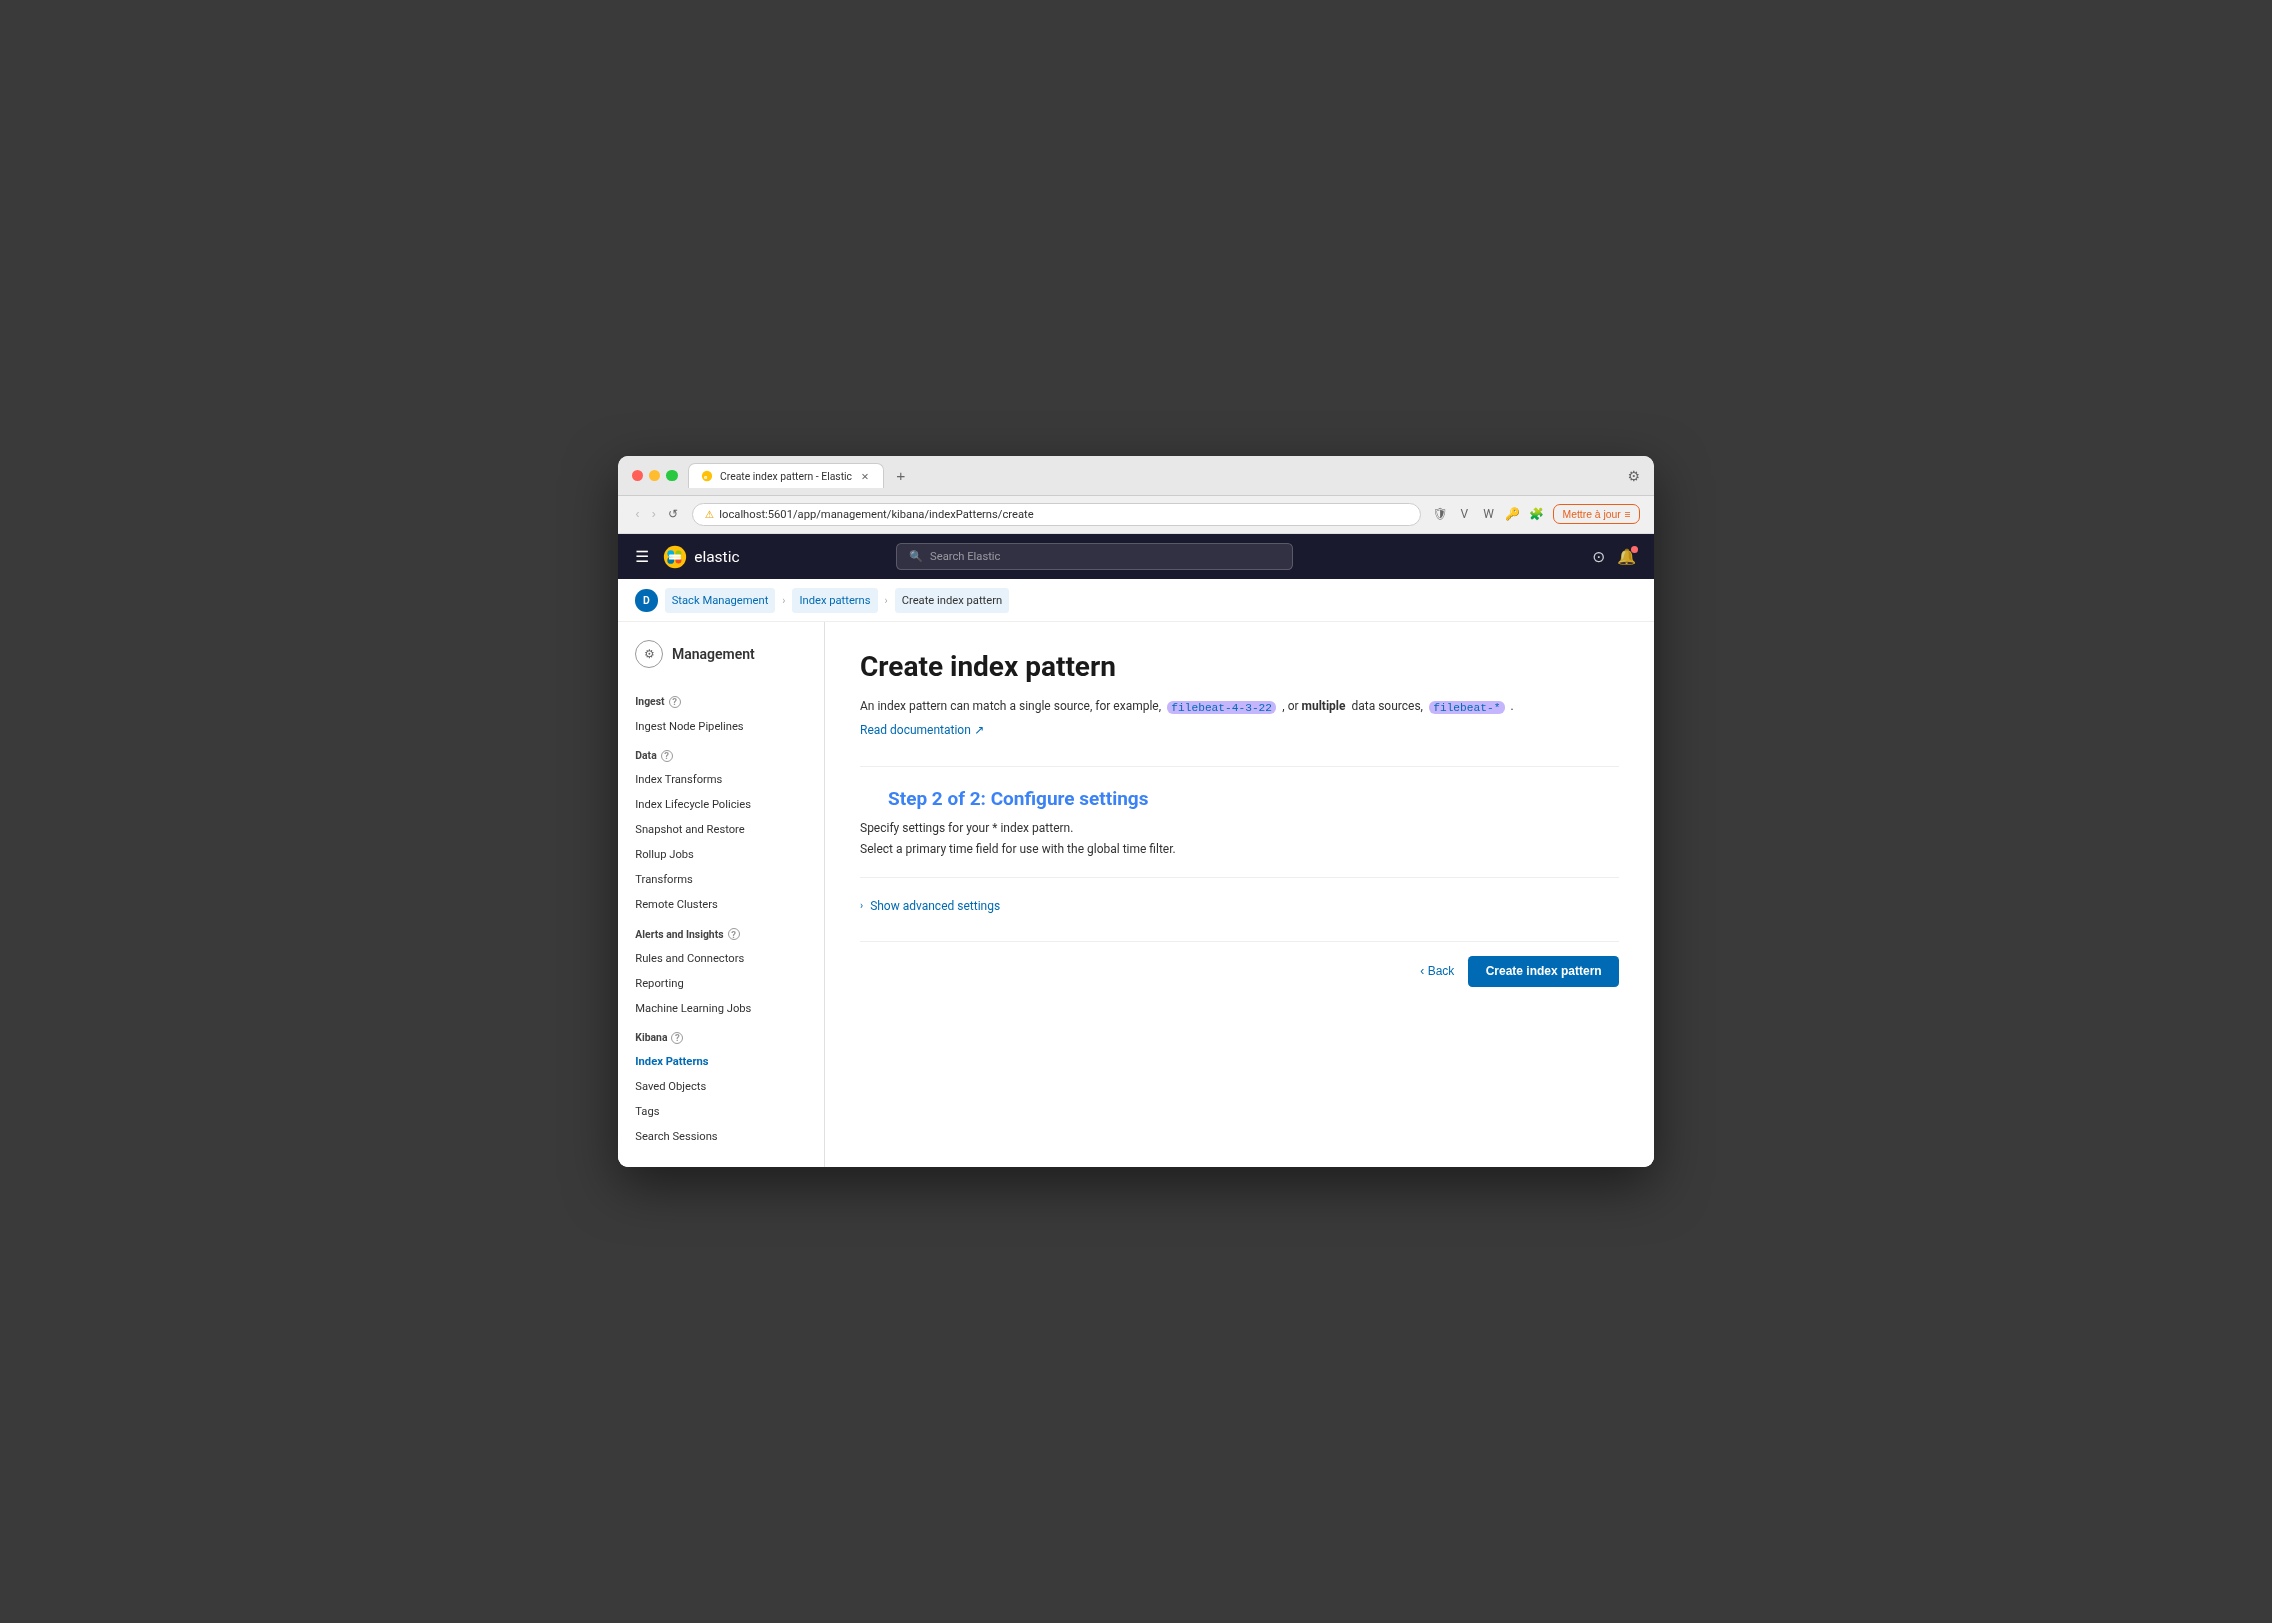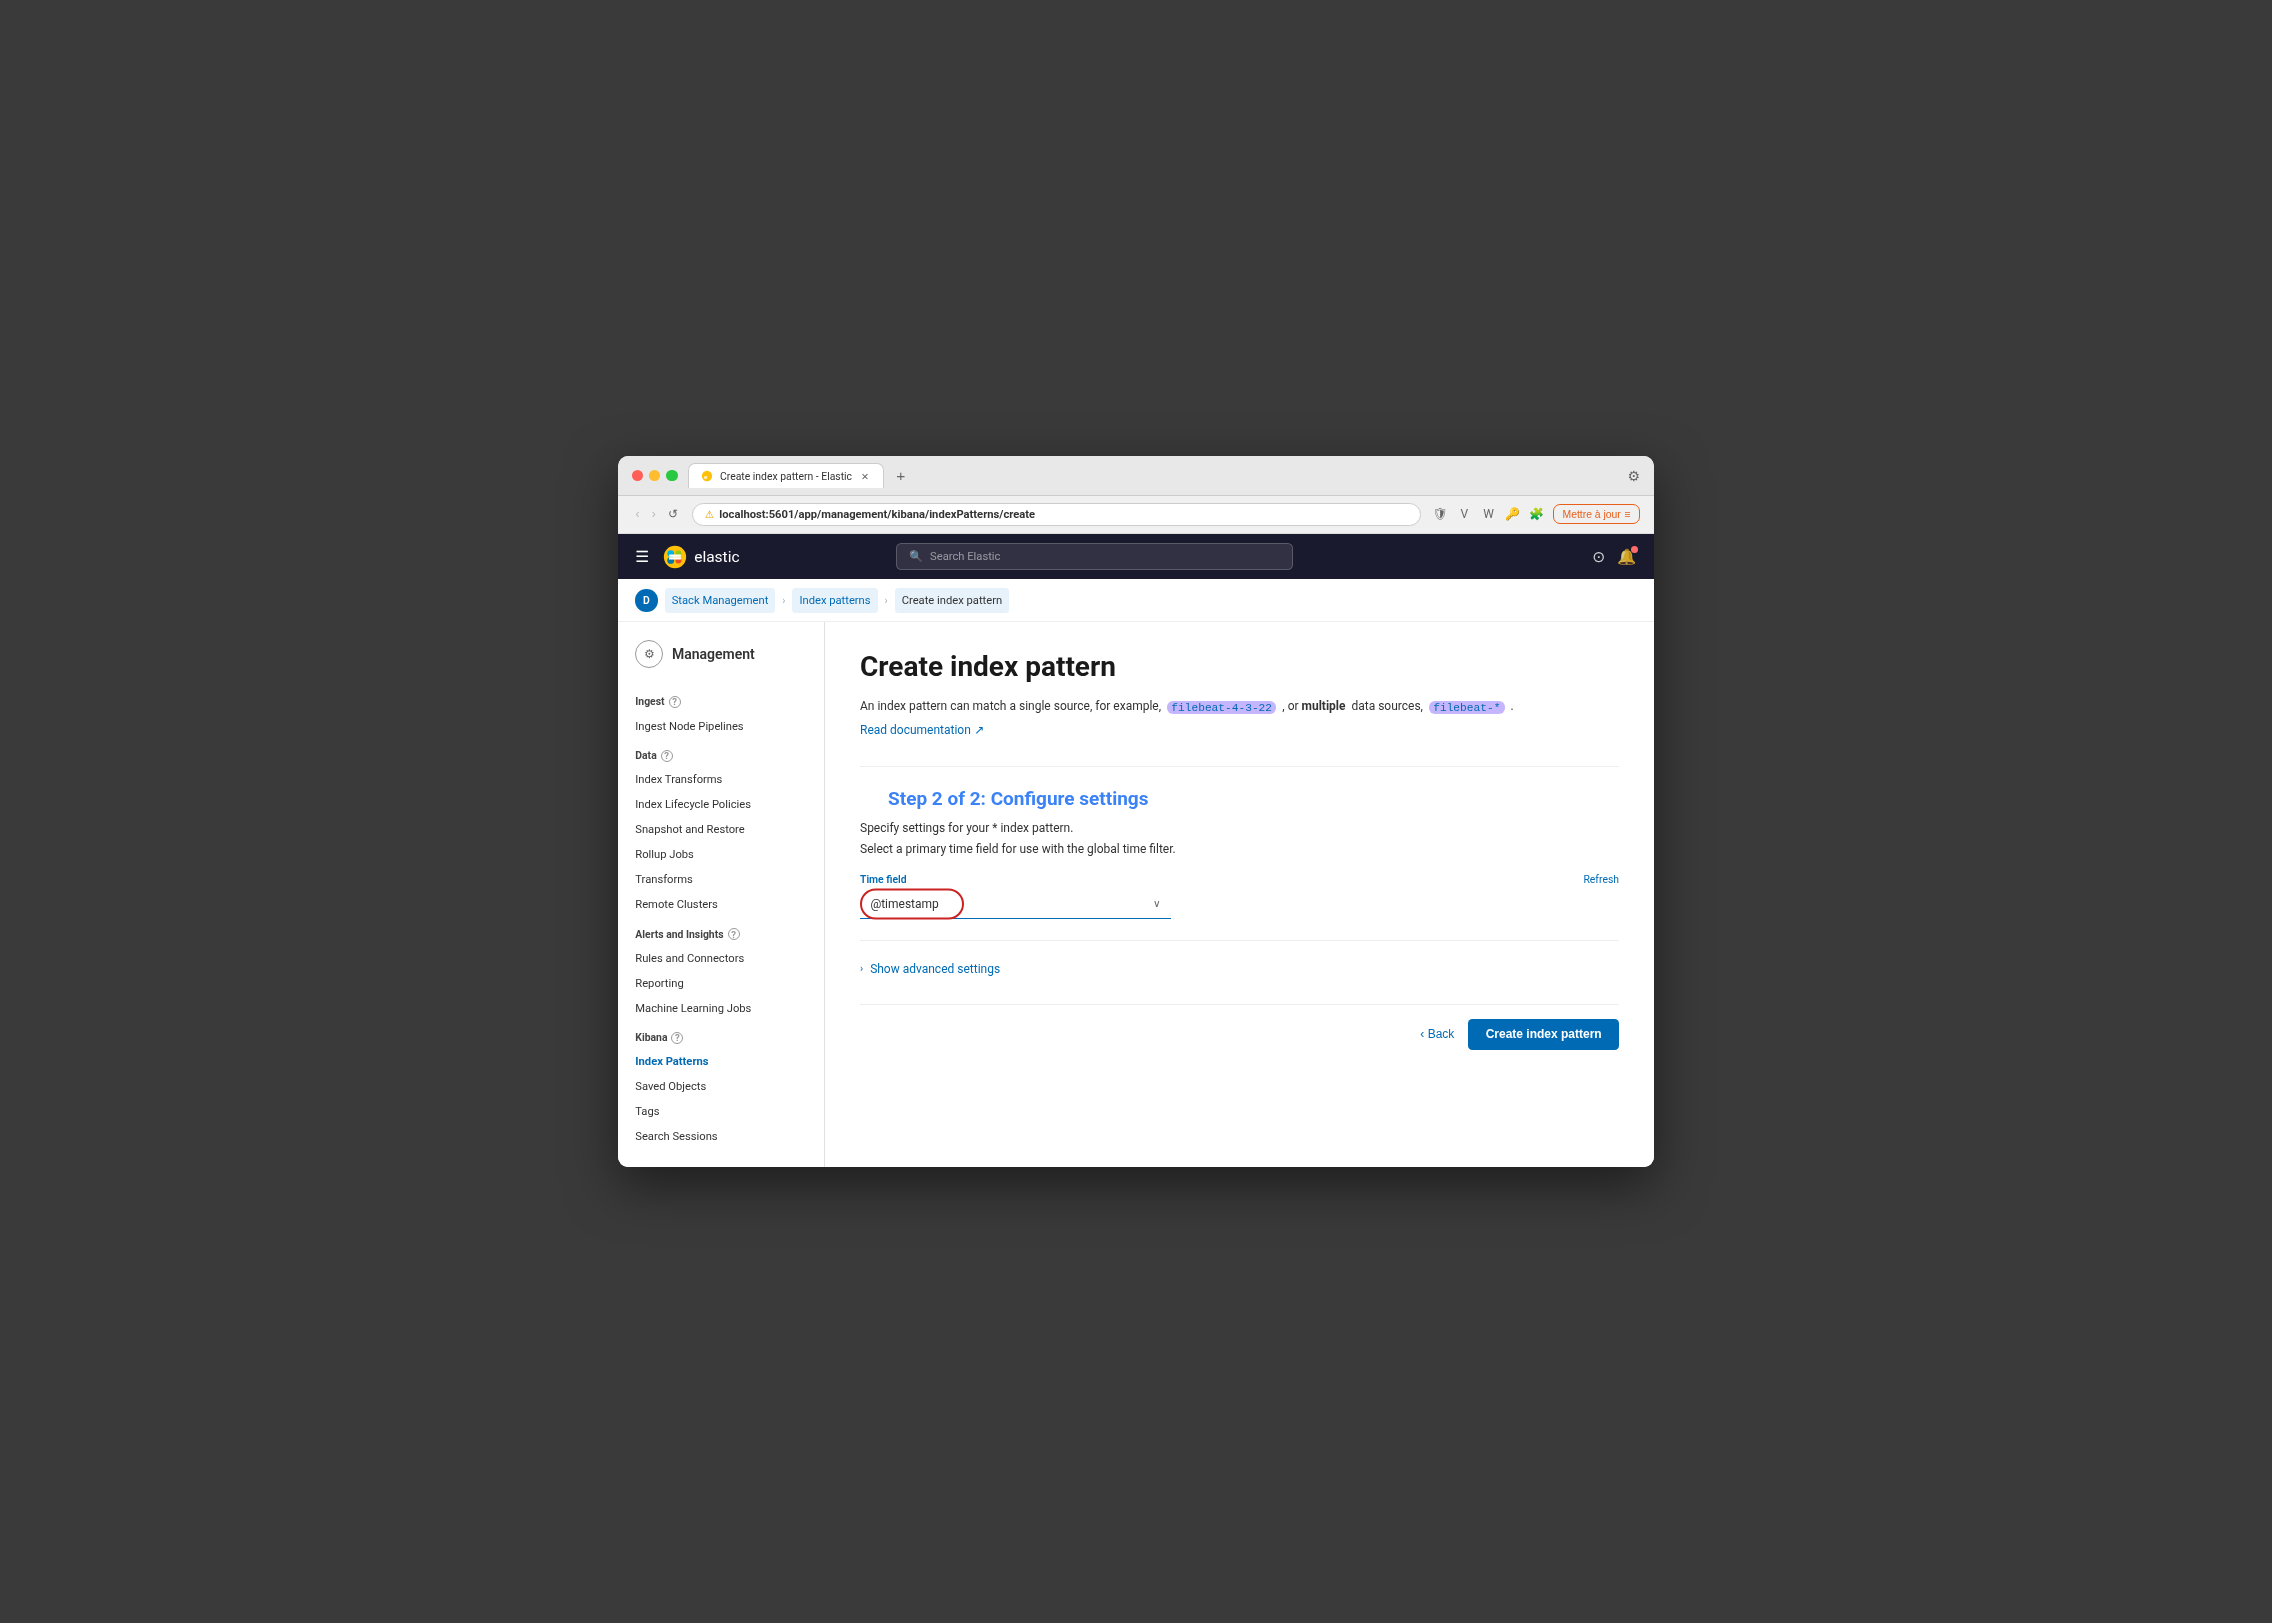--- a/index.html
+++ b/index.html
@@ -117,21 +117,21 @@
       border: 0.9px solid #ccc;
       border-radius: 17.3px;
       padding: 4.3px 12px;
       font-size: 11.2px;
       color: #333;
       display: flex;
       align-items: center;
       gap: 5.2px;
     }
     .url-bar .security-icon { color: #e8a000; font-size: 10.4px; }
-    .url-bar .url-text { color: #333; font-weight: bold; }
+    .url-bar .url-text { color: #333; }
     .browser-extension-icons {
       display: flex;
       align-items: center;
       gap: 7px;
     }
     .ext-icon {
       width: 17.3px;
       height: 17.3px;
       display: flex;
       align-items: center;
@@ -640,44 +640,20 @@
         <span>↗</span>
       </a>
 
       <div class="divider"></div>
 
       <h2 class="step-title">Step 2 of 2: Configure settings</h2>
 
       <p class="step-description">Specify settings for your * index pattern.</p>
       <p class="step-sub">Select a primary time field for use with the global time filter.</p>
 
-      <div class="time-field-section">
-        <div class="time-field-header">
-          <span class="time-field-label">Time field</span>
-          <a class="refresh-link">Refresh</a>
-        </div>
-        <div class="time-field-select-wrapper" style="max-width:311px;">
-          <div class="select-display" style="position:relative;">
-            <span>@timestamp</span>
-            <span class="chevron-down">∨</span>
-
-            <div style="
-              position: absolute;
-              left: 0px;
-              top: 50%;
-              transform: translateY(-50%);
-              width: 104px;
-              height: 31px;
-              border: 2.2px solid #cc2222;
-              border-radius: 17.3px;
-              pointer-events: none;
-            "></div>
-          </div>
-        </div>
-      </div>
 
       <div class="divider"></div>
 
       <div class="advanced-toggle">
         <span class="chevron-right">›</span>
         <span>Show advanced settings</span>
       </div>
 
       <div class="footer-actions">
         <button class="back-btn">

